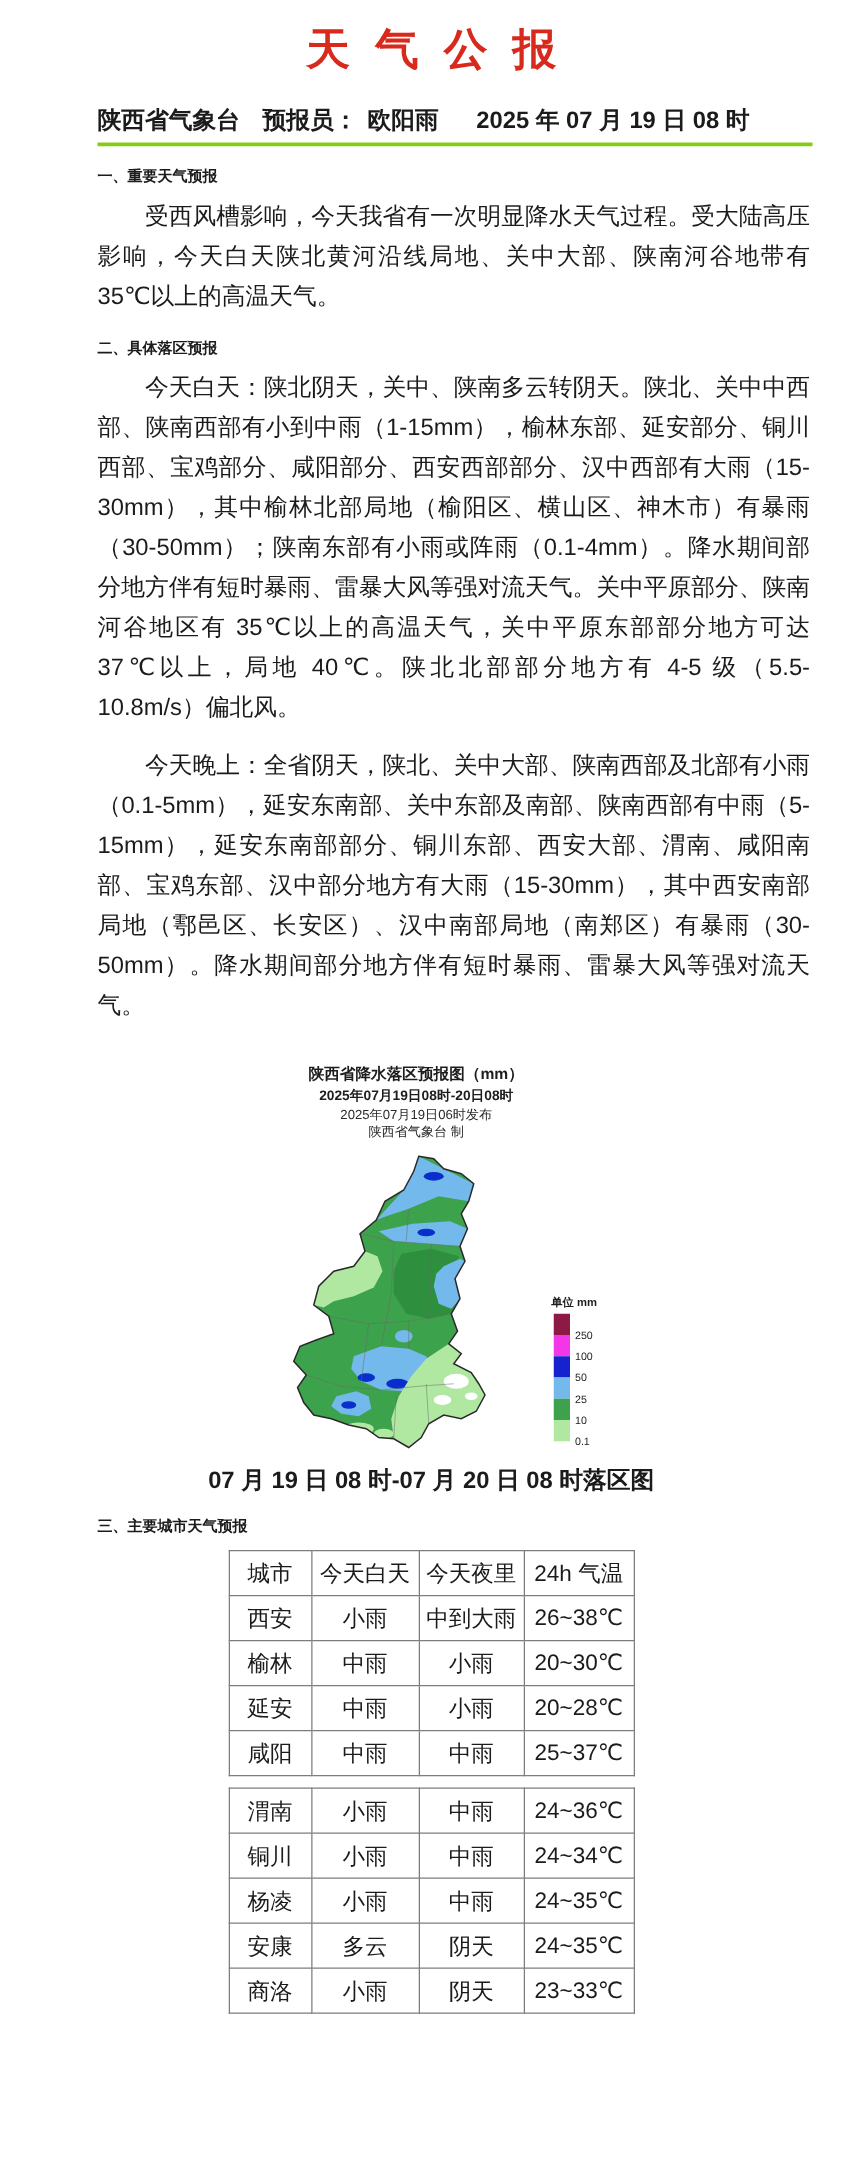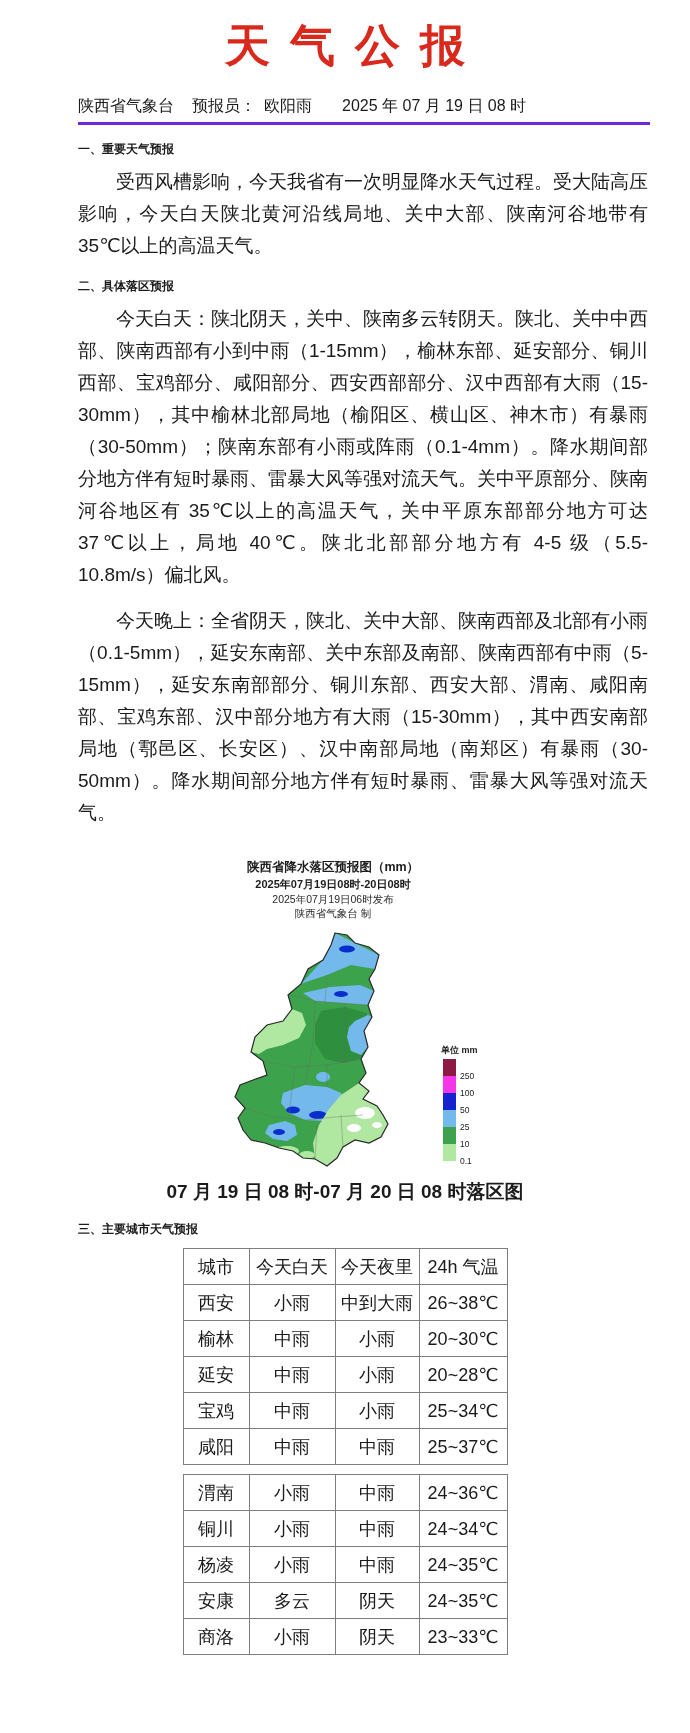--- a/index.html
+++ b/index.html
@@ -5,27 +5,27 @@
   html,body { margin:0; padding:0; background:#ffffff; }
   body {
     width:690px; height:1733px; overflow:hidden;
     font-family:"Liberation Sans","DejaVu Sans",sans-serif;
     color:#1b1b1b;
   }
   .page { padding-top:6px; }
   .doc-title {
     margin:10px 0 20px 0; padding-left:20px;
     text-align:center; color:#d9291c;
-    font-size:45px; font-weight:bold; letter-spacing:20px;
+    font-size:35px; font-weight:bold; letter-spacing:20px;
   }
   .header-line {
     margin:0 40px 14px 78px;
     padding-bottom:5px;
-    border-bottom:3px solid #6d28d9;
-    font-size:16px; font-weight:normal; white-space:nowrap;
+    border-bottom:3px solid #84cc16;
+    font-size:19px; font-weight:bold; white-space:nowrap;
   }
   .header-line .hl-label { margin-left:18px; }
   .header-line .hl-name  { margin-left:8px; }
   .header-line .hl-date  { margin-left:30px; }
   .sec-heading {
     margin:16px 40px 8px 78px;
     font-size:12px; font-weight:bold;
   }
   p.body-para {
     margin:6px 42px 6px 78px;
@@ -173,26 +173,20 @@
       <td>小雨</td>
       <td>20~30℃</td>
     </tr>
     <tr>
       <td>延安</td>
       <td>中雨</td>
       <td>小雨</td>
       <td>20~28℃</td>
     </tr>
     <tr>
-      <td>宝鸡</td>
-      <td>中雨</td>
-      <td>小雨</td>
-      <td>25~34℃</td>
-    </tr>
-    <tr>
       <td>咸阳</td>
       <td>中雨</td>
       <td>中雨</td>
       <td>25~37℃</td>
     </tr>
   </tbody>
     </table>
 
   <table class="city-table second">
     <colgroup>

